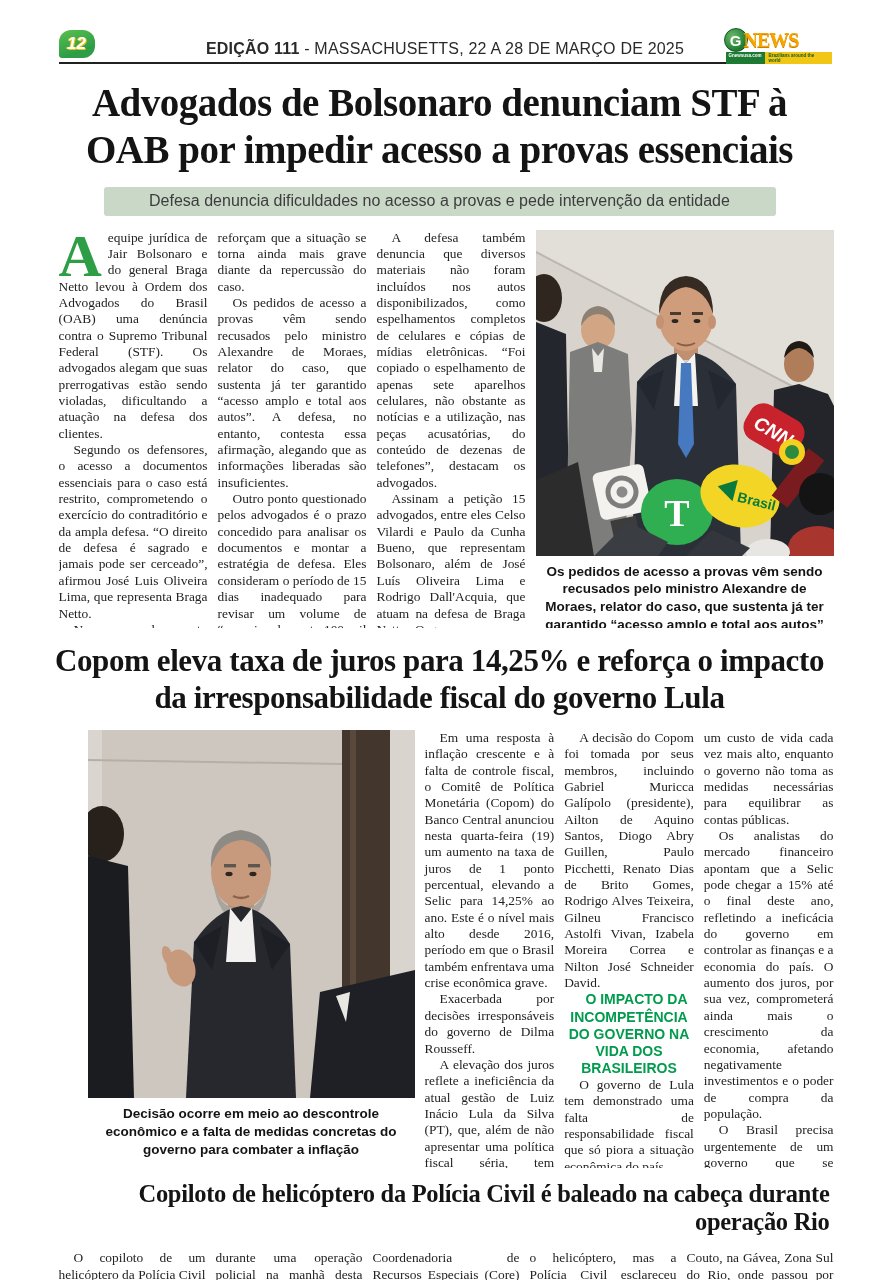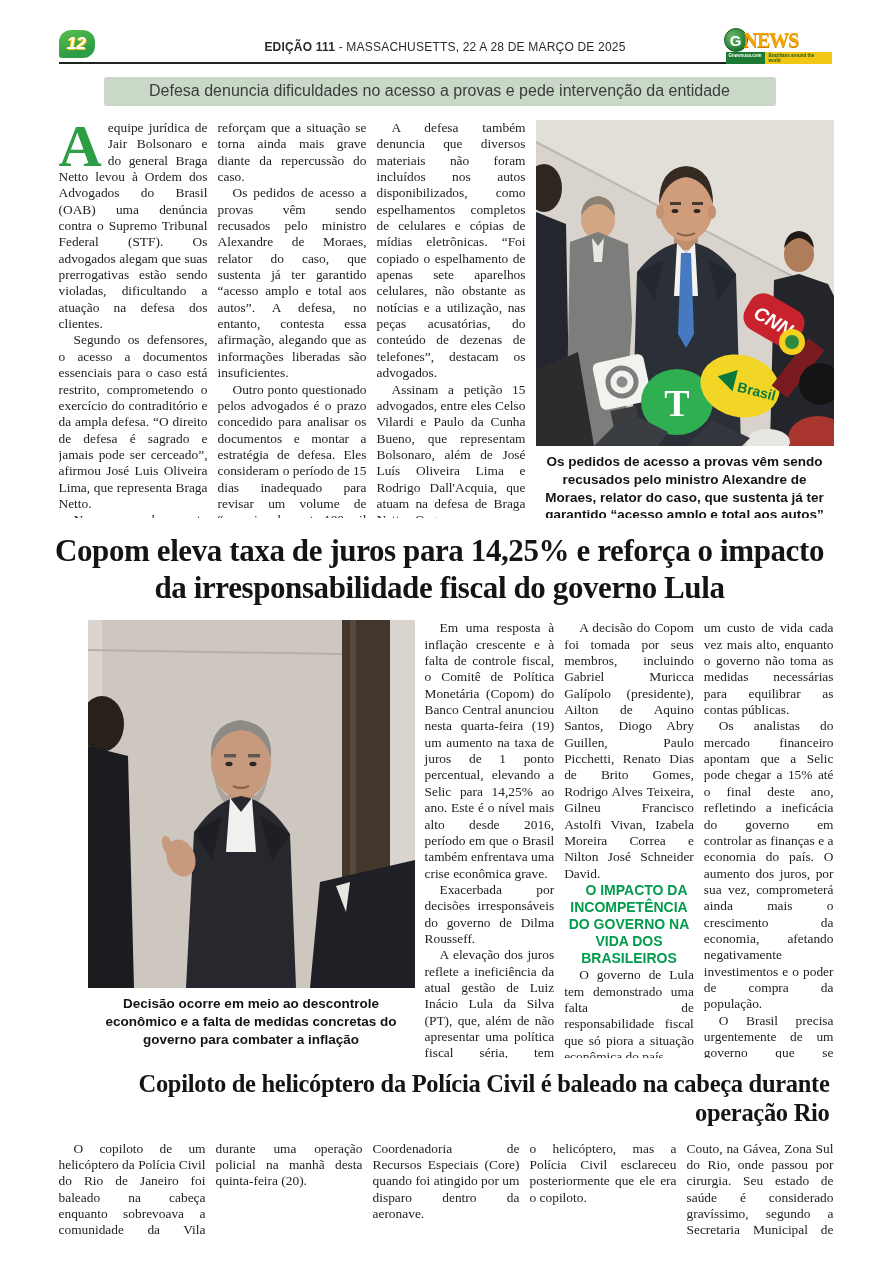--- a/index.html
+++ b/index.html
@@ -15,21 +15,21 @@
   .pagenum{
     position:absolute; left:0; top:-4px; width:36px; height:28px;
     background:linear-gradient(160deg,#59c04f 0%,#2e9e46 70%);
     border-radius:12px 12px 12px 3px;
     display:flex; align-items:center; justify-content:center;
     font-family:"Liberation Sans",sans-serif; font-weight:bold; font-style:italic;
     font-size:17px; color:#fff; text-shadow:1px 1px 0 #e8c21a, -1px 0 0 #e8c21a;
   }
   .edline{
     position:absolute; left:0; right:0; top:6px; text-align:center;
-    font-family:"Liberation Sans",sans-serif; font-size:12px; color:#2a2a2a;
+    font-family:"Liberation Sans",sans-serif; font-size:16px; color:#2a2a2a;
     letter-spacing:.2px;
   }
   .edline b{ font-weight:bold; }
   .logo{ position:absolute; right:0; top:-6px; width:108px; height:34px; }
   .logo-row{ display:flex; align-items:center; }
   .gicon{
     width:24px; height:24px; border-radius:50%;
     background:radial-gradient(circle at 35% 35%, #6db96a, #1d7a33 70%);
     color:#fff; font-family:"Liberation Sans",sans-serif; font-weight:bold;
     font-size:15px; display:flex; align-items:center; justify-content:center;
@@ -109,20 +109,21 @@
         <div class="gicon">G</div>
         <div class="newswm">NEWS</div>
       </div>
       <div class="logo-tags">
         <span class="tagg">Gnewsusa.com</span>
         <span class="tagy">Brazilians around the world</span>
       </div>
     </div>
   </div>
 
+  <h1 class="h1a">Advogados de Bolsonaro denunciam STF à OAB por impedir acesso a provas essenciais</h1>
   <div class="standfirst">Defesa denuncia dificuldades no acesso a provas e pede intervenção da entidade</div>
 
   <div class="cols art1">
     <div class="col c164">
       <p class="nofi"><span class="dropcap">A</span><span>equipe jurídica de Jair Bolsonaro e do general Braga Netto levou à Ordem dos Advogados do Brasil (OAB) uma denúncia contra o Supremo Tribunal Federal (STF). Os advogados alegam que suas prerrogativas estão sendo violadas, dificultando a atuação na defesa dos clientes.</span></p>
       <p>Segundo os defensores, o acesso a documentos essenciais para o caso está restrito, comprometendo o exercício do contraditório e da ampla defesa. “O direito de defesa é sagrado e jamais pode ser cerceado”, afirmou José Luis Oliveira Lima, que representa Braga Netto.</p>
       <p>No documento encaminhado à OAB, com 24 páginas, a defesa aponta que não recebeu acesso completo aos autos do processo, o que inviabiliza uma atuação efetiva. Os advogados</p>
     </div>
     <div class="col c164">
       <p class="nofi">reforçam que a situação se torna ainda mais grave diante da repercussão do caso.</p>

